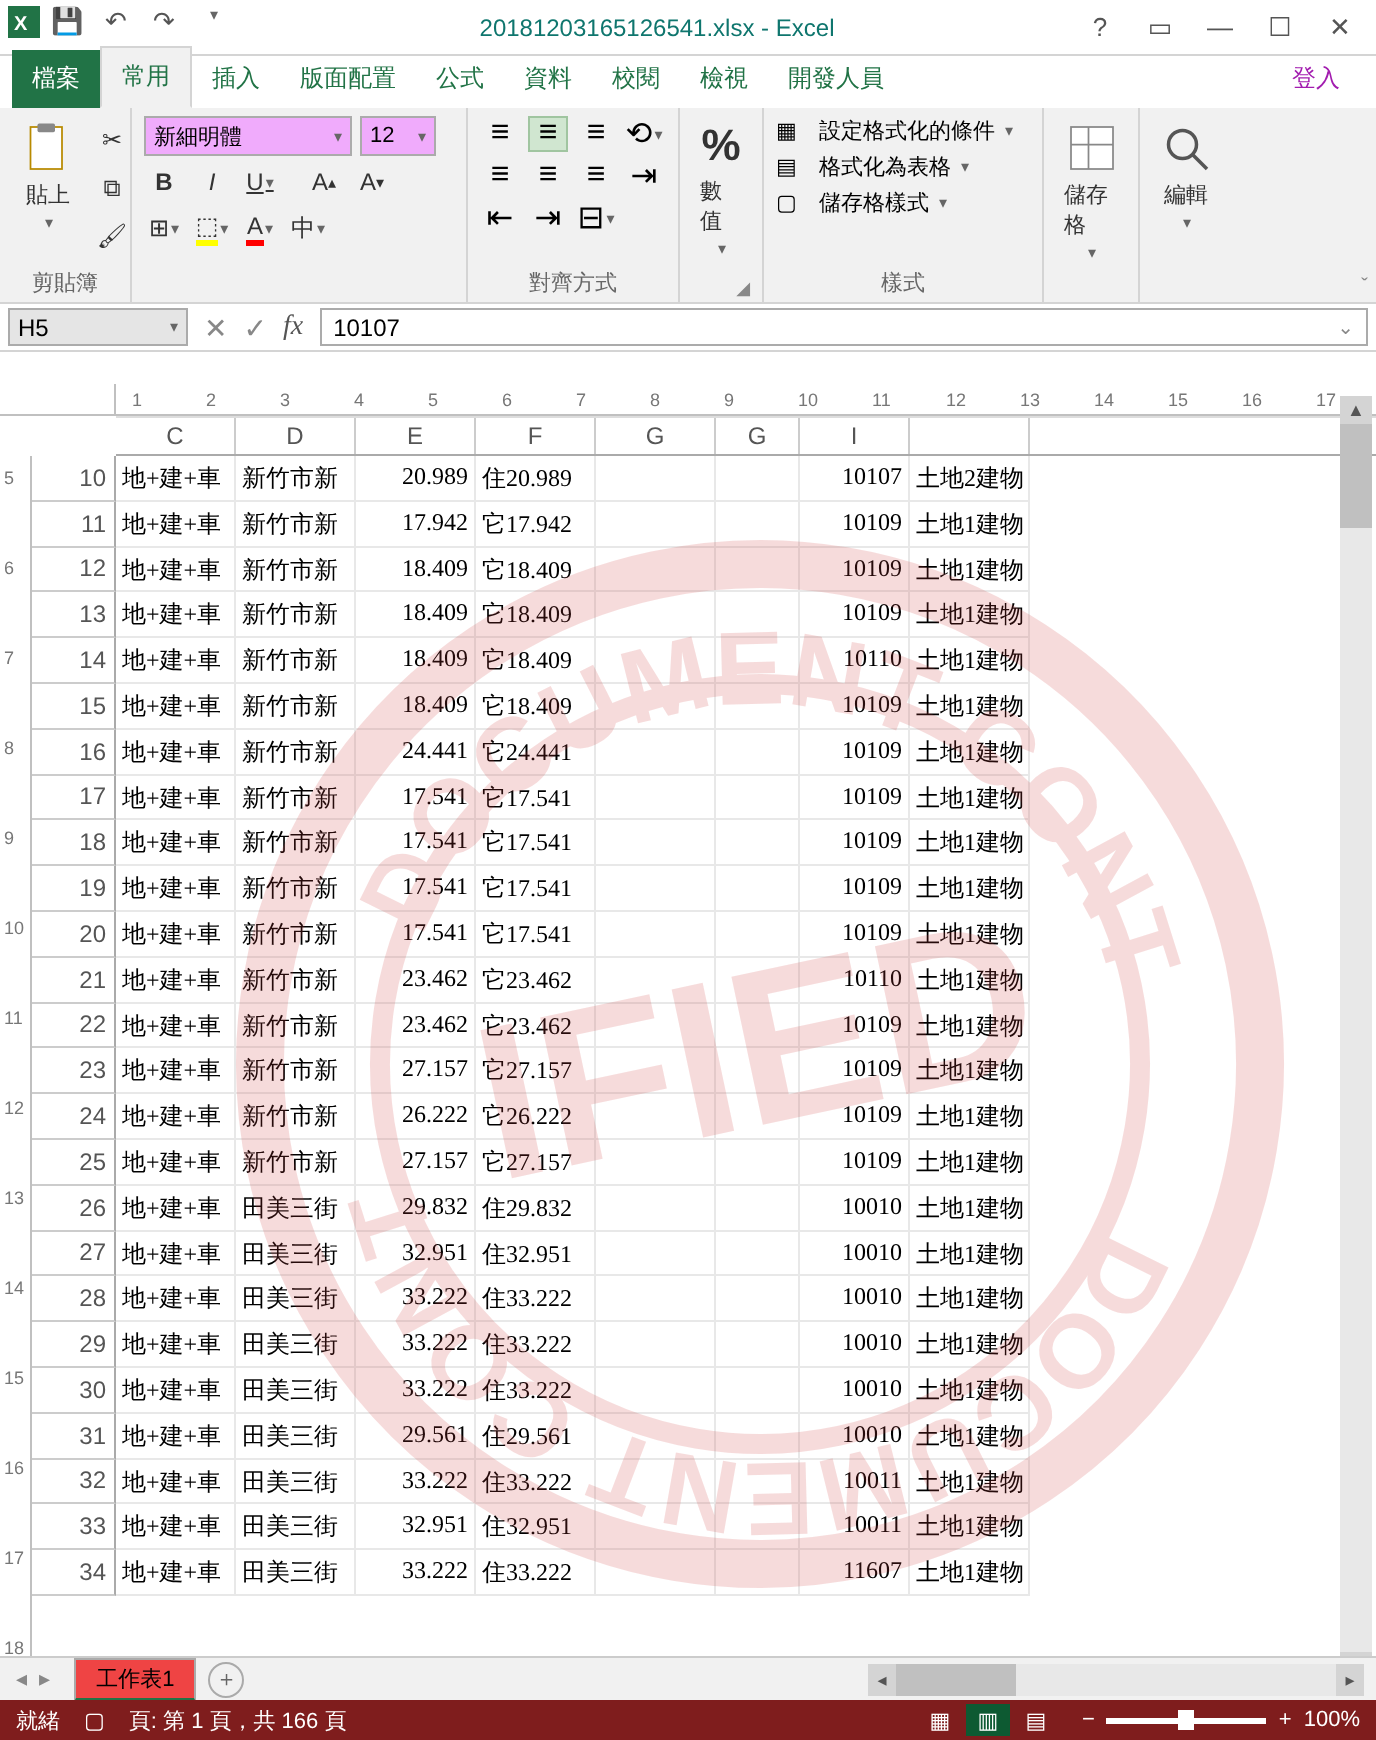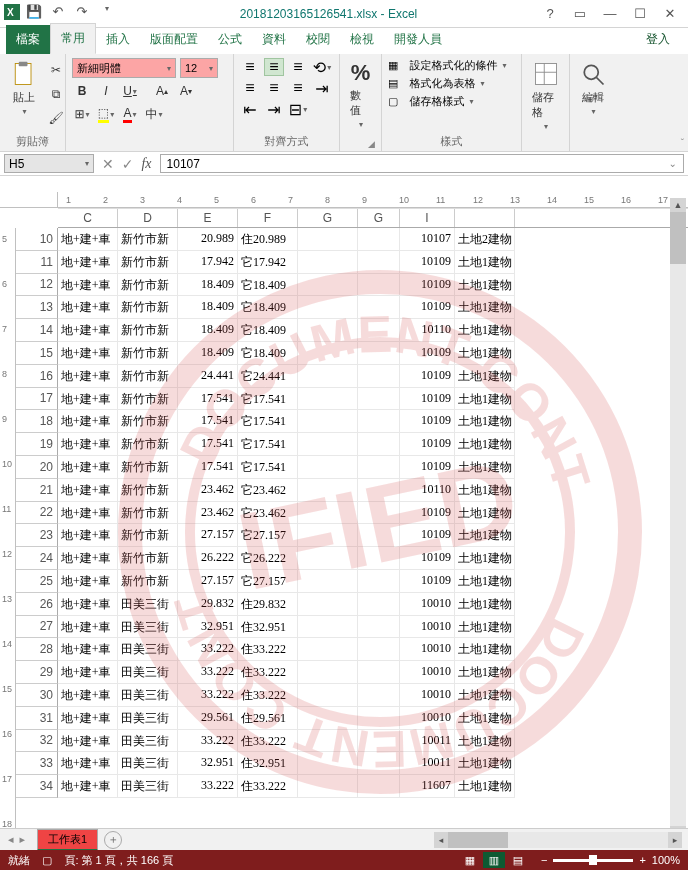--- a/index.html
+++ b/index.html
@@ -11,32 +11,32 @@
 .titlebar .icon-sm { width: 16px; height: 16px; }
 .titlebar .title { flex:1; text-align:center; font-size: 12px; color:#0f766e; }
 .titlebar .right { display:flex; gap:10px; padding-right:8px; align-items:center; }
 .winbtn { width:20px; text-align:center; font-size:13px; color:#555; cursor:default; }
 
 
 .tabs { height: 26px; display:flex; align-items:flex-end; padding-left:6px; background:#fff; }
 .tab { font-size: 12px; padding: 6px 10px; color:#217346; cursor:default; }
 .tab.file { background:#217346; color:#fff; }
 .tab.active { border: 1px solid #d4d4d4; border-bottom:1px solid #f1f1f1; background:#f1f1f1; }
-.login { margin-left:auto; margin-right:10px; font-size:12px; color:#14532d; padding: 6px 8px; }
+.login { margin-left:auto; margin-right:10px; font-size:12px; color:#a21caf; padding: 6px 8px; }
 
 
 .ribbon { height: 98px; background:#f1f1f1; border-bottom:1px solid #d4d4d4; display:flex; position:relative;}
 .group { border-right:1px solid #d4d4d4; padding: 4px 6px 2px 6px; display:flex; flex-direction:column; justify-content:space-between; }
 .group .controls { display:flex; gap: 4px; flex: 1; }
 .group .label { font-size: 11px; text-align:center; color:#666; padding-top:2px; position:relative; }
 .group .label .dlaunch { position:absolute; right:0; bottom:0; font-size:9px; color:#888; }
 .bigbtn { display:flex; flex-direction:column; align-items:center; gap:2px; font-size:11px; color:#333; padding: 2px 4px; }
 .bigbtn svg { width: 28px; height: 28px; }
 .smallrow { display:flex; gap:4px; align-items:center; }
-.sel { border:1px solid #ababab; background:#fca5a5; font-size:11px; height:20px; padding: 0 4px; display:flex; align-items:center; justify-content:space-between; }
+.sel { border:1px solid #ababab; background:#f0abfc; font-size:11px; height:20px; padding: 0 4px; display:flex; align-items:center; justify-content:space-between; }
 .btn-ic { width:20px;height:20px; display:inline-flex; align-items:center;justify-content:center; font-size:12px; color:#333; border:1px solid transparent;}
 .dd { font-size:8px; color:#666; margin-left:1px;}
 .alignbtn { width:20px;height:18px; display:inline-flex;align-items:center;justify-content:center; border:1px solid transparent;}
 .alignbtn.sel1{ border:1px solid #a0c5a0; background:#d0e6d0;}
 
 
 .fbarwrap { display:flex; height:24px; border-bottom:1px solid #d4d4d4; align-items:stretch; }
 .namebox { width:90px; border:1px solid #ababab; margin: 2px 0 2px 4px; display:flex; align-items:center; padding:0 4px; font-size:12px; background:#e5e5e5;}
 .namebox .dd{margin-left:auto;}
 .fxbtns { display:flex; align-items:center; gap:8px; padding: 0 8px; color:#888; font-size:14px;}

